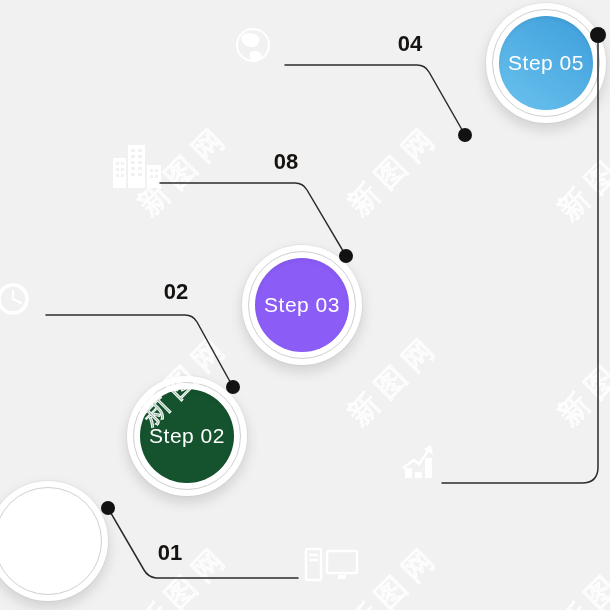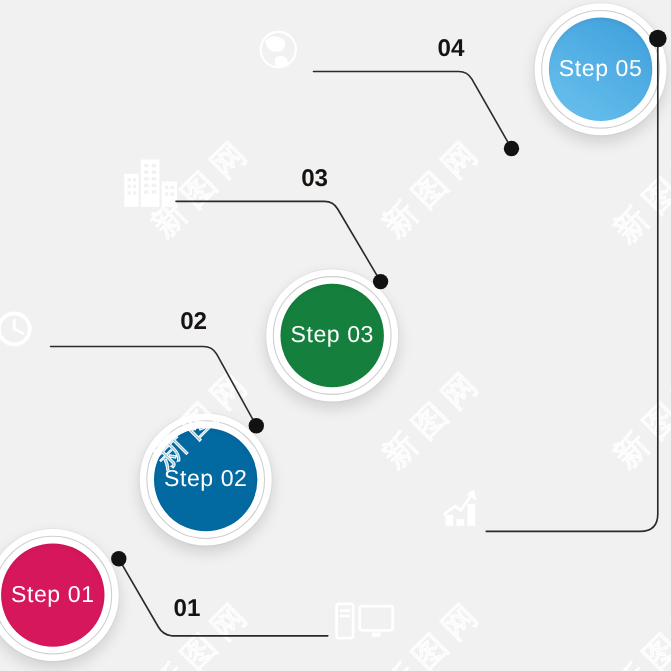--- a/index.html
+++ b/index.html
@@ -106,35 +106,32 @@
       <line x1="309" y1="555" x2="318" y2="555"></line>
       <line x1="309" y1="560" x2="318" y2="560"></line>
       <rect x="327" y="551" width="30" height="22" rx="2"></rect>
       <rect x="338" y="575" width="8" height="4" fill="#ffffff" stroke="none"></rect>
     </g>
   </svg>
 
   <div class="step-group g1 z-circ">
     <div class="disc"></div>
     <div class="ring"></div>
-    <div class="core" style="background: rgb(214, 23, 92);">
-      <span>Step 01</span>
-    </div>
   </div>
   <div class="step-group g2 z-circ">
     <div class="disc"></div>
     <div class="ring"></div>
-    <div class="core" style="background: #0369a1; justify-content: center;">
+    <div class="core" style="background: #14532d; justify-content: center;">
       <span>Step 02</span>
     </div>
   </div>
   <div class="step-group g3 z-circ">
     <div class="disc"></div>
     <div class="ring"></div>
-    <div class="core" style="background: #15803d;">
+    <div class="core" style="background: #8b5cf6;">
       <span>Step 03</span>
     </div>
   </div>
   <div class="step-group g5 z-circ">
     <div class="disc"></div>
     <div class="ring"></div>
     <div class="core" style="background: linear-gradient(215deg, rgb(62, 158, 219), rgb(106, 194, 238));">
       <span>Step 05</span>
     </div>
   </div>
@@ -161,16 +158,16 @@
       <circle cx="108" cy="508" r="7"></circle>
       <circle cx="233" cy="387" r="7"></circle>
       <circle cx="346" cy="256" r="7"></circle>
       <circle cx="465" cy="135" r="7"></circle>
       <circle cx="598" cy="35" r="8"></circle>
     </g>
   </svg>
 
   <div class="num n1 z-num">01</div>
   <div class="num n2 z-num">02</div>
-  <div class="num n3 z-num">03</div>
+  <div class="num n3 z-num">08</div>
   <div class="num n4 z-num">04</div>
 
 </div>
 
 </body></html>

